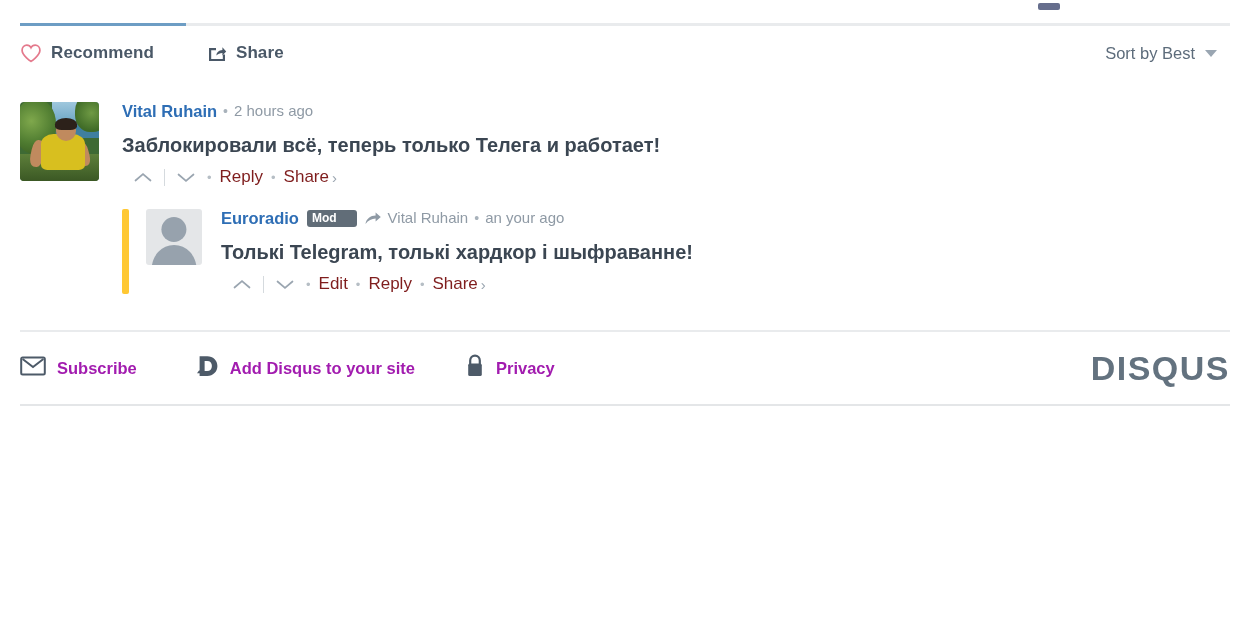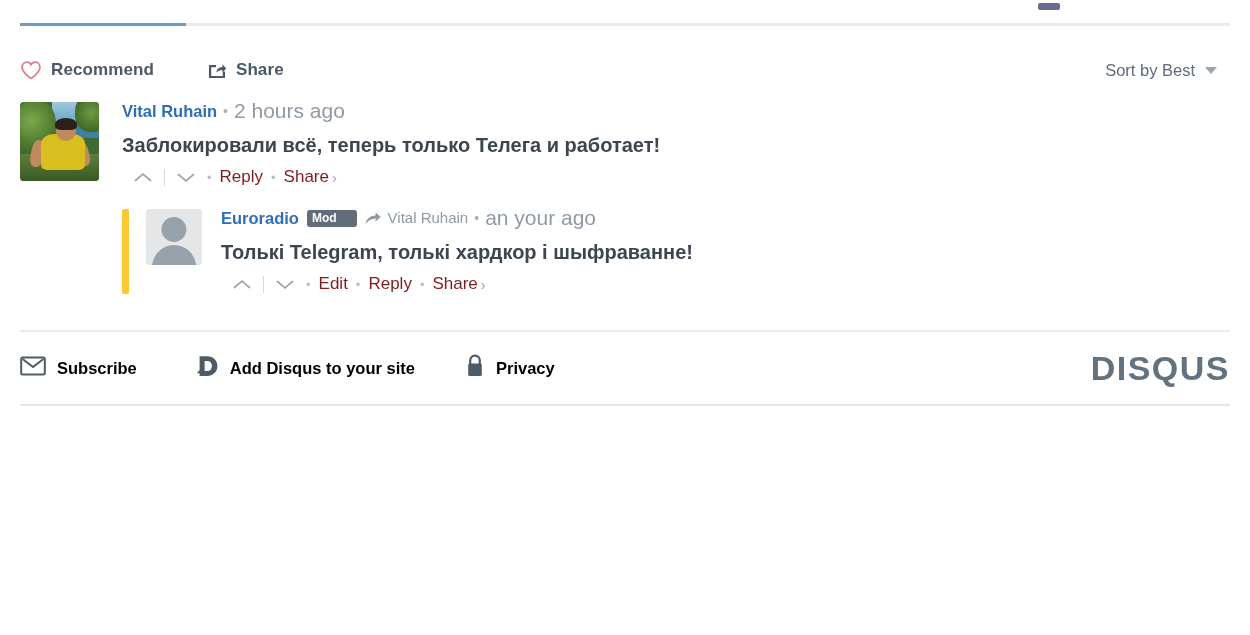--- a/index.html
+++ b/index.html
@@ -46,21 +46,21 @@
     width: 22px;
     height: 7px;
     background: #4b5579;
     border-radius: 2px;
     opacity: .85;
   }
 
   
   .toolbar {
     display: flex;
-    align-items: flex-end;
+    align-items: center;
     height: 54px;
     position: relative;
   }
   .tool-btn {
     display: flex;
     align-items: center;
     gap: 9px;
     font-size: 17px;
     font-weight: bold;
     color: #4a5867;
@@ -238,21 +238,21 @@
     font-size: 15px;
     margin-left: 6px;
   }
   .dotsep {
     color: #a8b2bb;
     margin: 0 6px;
     font-size: 14px;
   }
   .c-time {
     color: #8f9aa5;
-    font-size: 21px;
+    font-size: 15px;
     cursor: pointer;
   }
   .c-text {
     font-size: 20px;
     color: #3b4652;
     margin-top: 12px;
     line-height: 26px;
     font-weight: bold;
   }
 
@@ -334,21 +334,21 @@
     align-items: center;
     height: 72px;
     position: relative;
   }
   .f-item {
     display: flex;
     align-items: center;
     gap: 11px;
     font-size: 16.5px;
     font-weight: bold;
-    color: #000000;
+    color: #a21caf;
     cursor: pointer;
   }
   .f-item.add { margin-left: 59px; }
   .f-item.privacy { margin-left: 50px; }
   .disqus-logo {
     position: absolute;
     right: 0;
     font-size: 34px;
     font-weight: bold;
     letter-spacing: 1.5px;

